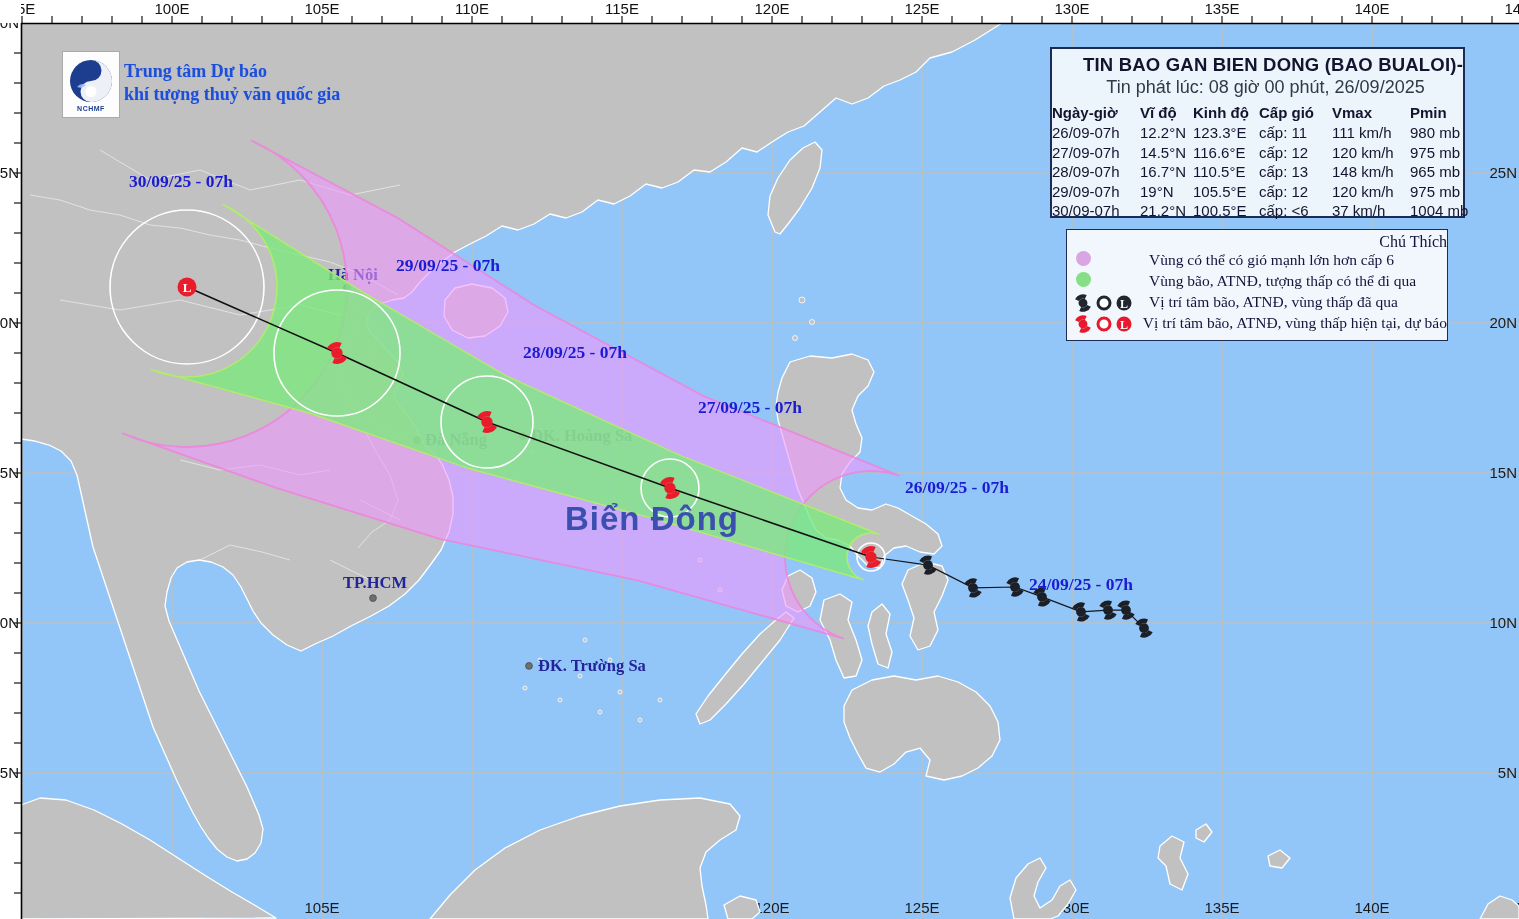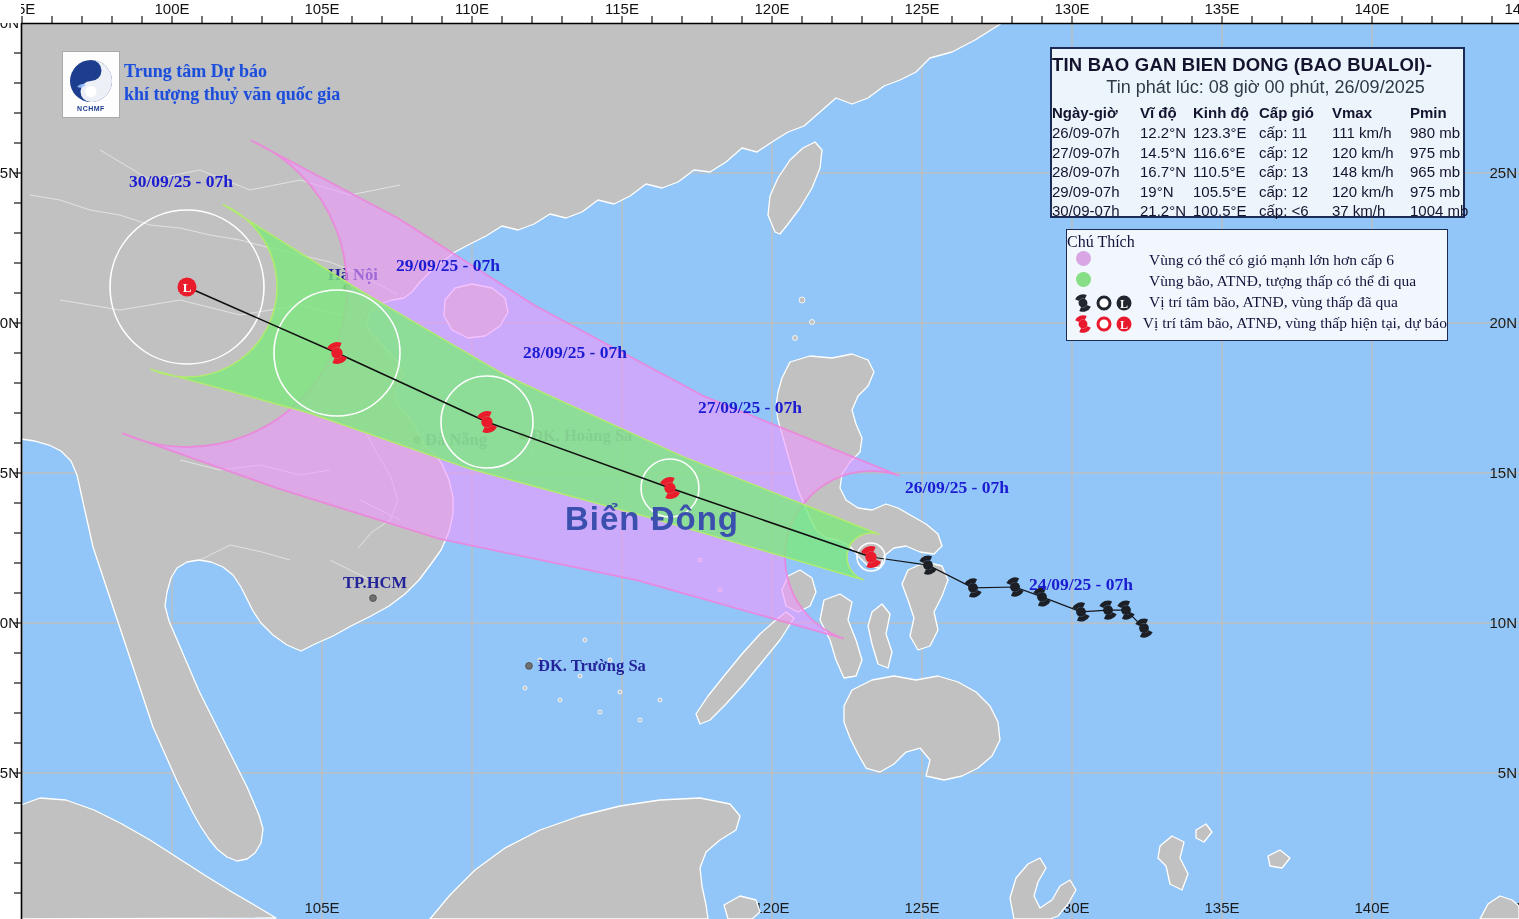--- a/index.html
+++ b/index.html
@@ -9,31 +9,31 @@
   
   #logo-box{position:absolute;left:62px;top:51px;width:56px;height:65px;background:#fdfdfd;
             border:1px solid #aaa;display:flex;flex-direction:column;align-items:center;justify-content:center;}
   #logo-box .nchmf{font-size:7px;font-weight:bold;color:#1d3e8f;letter-spacing:.5px;margin-top:1px;}
   #agency{position:absolute;left:124px;top:60px;color:#1d4ed8;font-weight:bold;
           font-family:"Liberation Serif","DejaVu Serif",serif;font-size:18px;line-height:23px;
           text-shadow:0 0 1px #9fb0e8;}
   
   #info-box{position:absolute;left:1050px;top:47px;width:415px;height:171px;background:#ecf4fc;
             border:2px solid #1b2b55;box-sizing:border-box;color:#14142e;}
-  #info-title{font-size:18.5px;font-weight:bold;text-align:left;margin-top:5px;letter-spacing:.2px;}
+  #info-title{font-size:18.5px;font-weight:bold;text-align:right;margin-top:5px;letter-spacing:.2px;}
   #info-issued{font-size:18px;text-align:center;color:#2e3a46;margin-top:1px;padding-left:16px;}
   #info-table{margin-top:4px;}
   .trow{display:grid;grid-template-columns:88px 53px 66px 73px 78px 57px;height:19.5px;
         font-size:15px;align-items:center;white-space:nowrap;}
   .trow.head{font-weight:bold;font-size:15px;height:21px;}
   
   #legend-box{position:absolute;left:1066px;top:229px;width:382px;height:112px;background:#f1f7fd;
               border:1.5px solid #1b2b55;box-sizing:border-box;
               font-family:"Liberation Serif","DejaVu Serif",serif;color:#14143c;}
-  #legend-title{text-align:left;font-size:16px;margin-top:3px;}
+  #legend-title{text-align:right;font-size:16px;margin-top:3px;}
   .lrow{display:flex;align-items:flex-start;height:21px;padding-left:6px;}
   .lrow .icons{width:76px;display:flex;align-items:center;gap:2px;}
   .lrow .swatch{width:15px;height:15px;border-radius:50%;margin-left:3px;}
   .lrow .ltext{font-size:15.5px;white-space:nowrap;}
 </style>
 </head>
 <body>
 <div id="stage">
 
 <svg id="mapsvg" width="1519" height="919">

